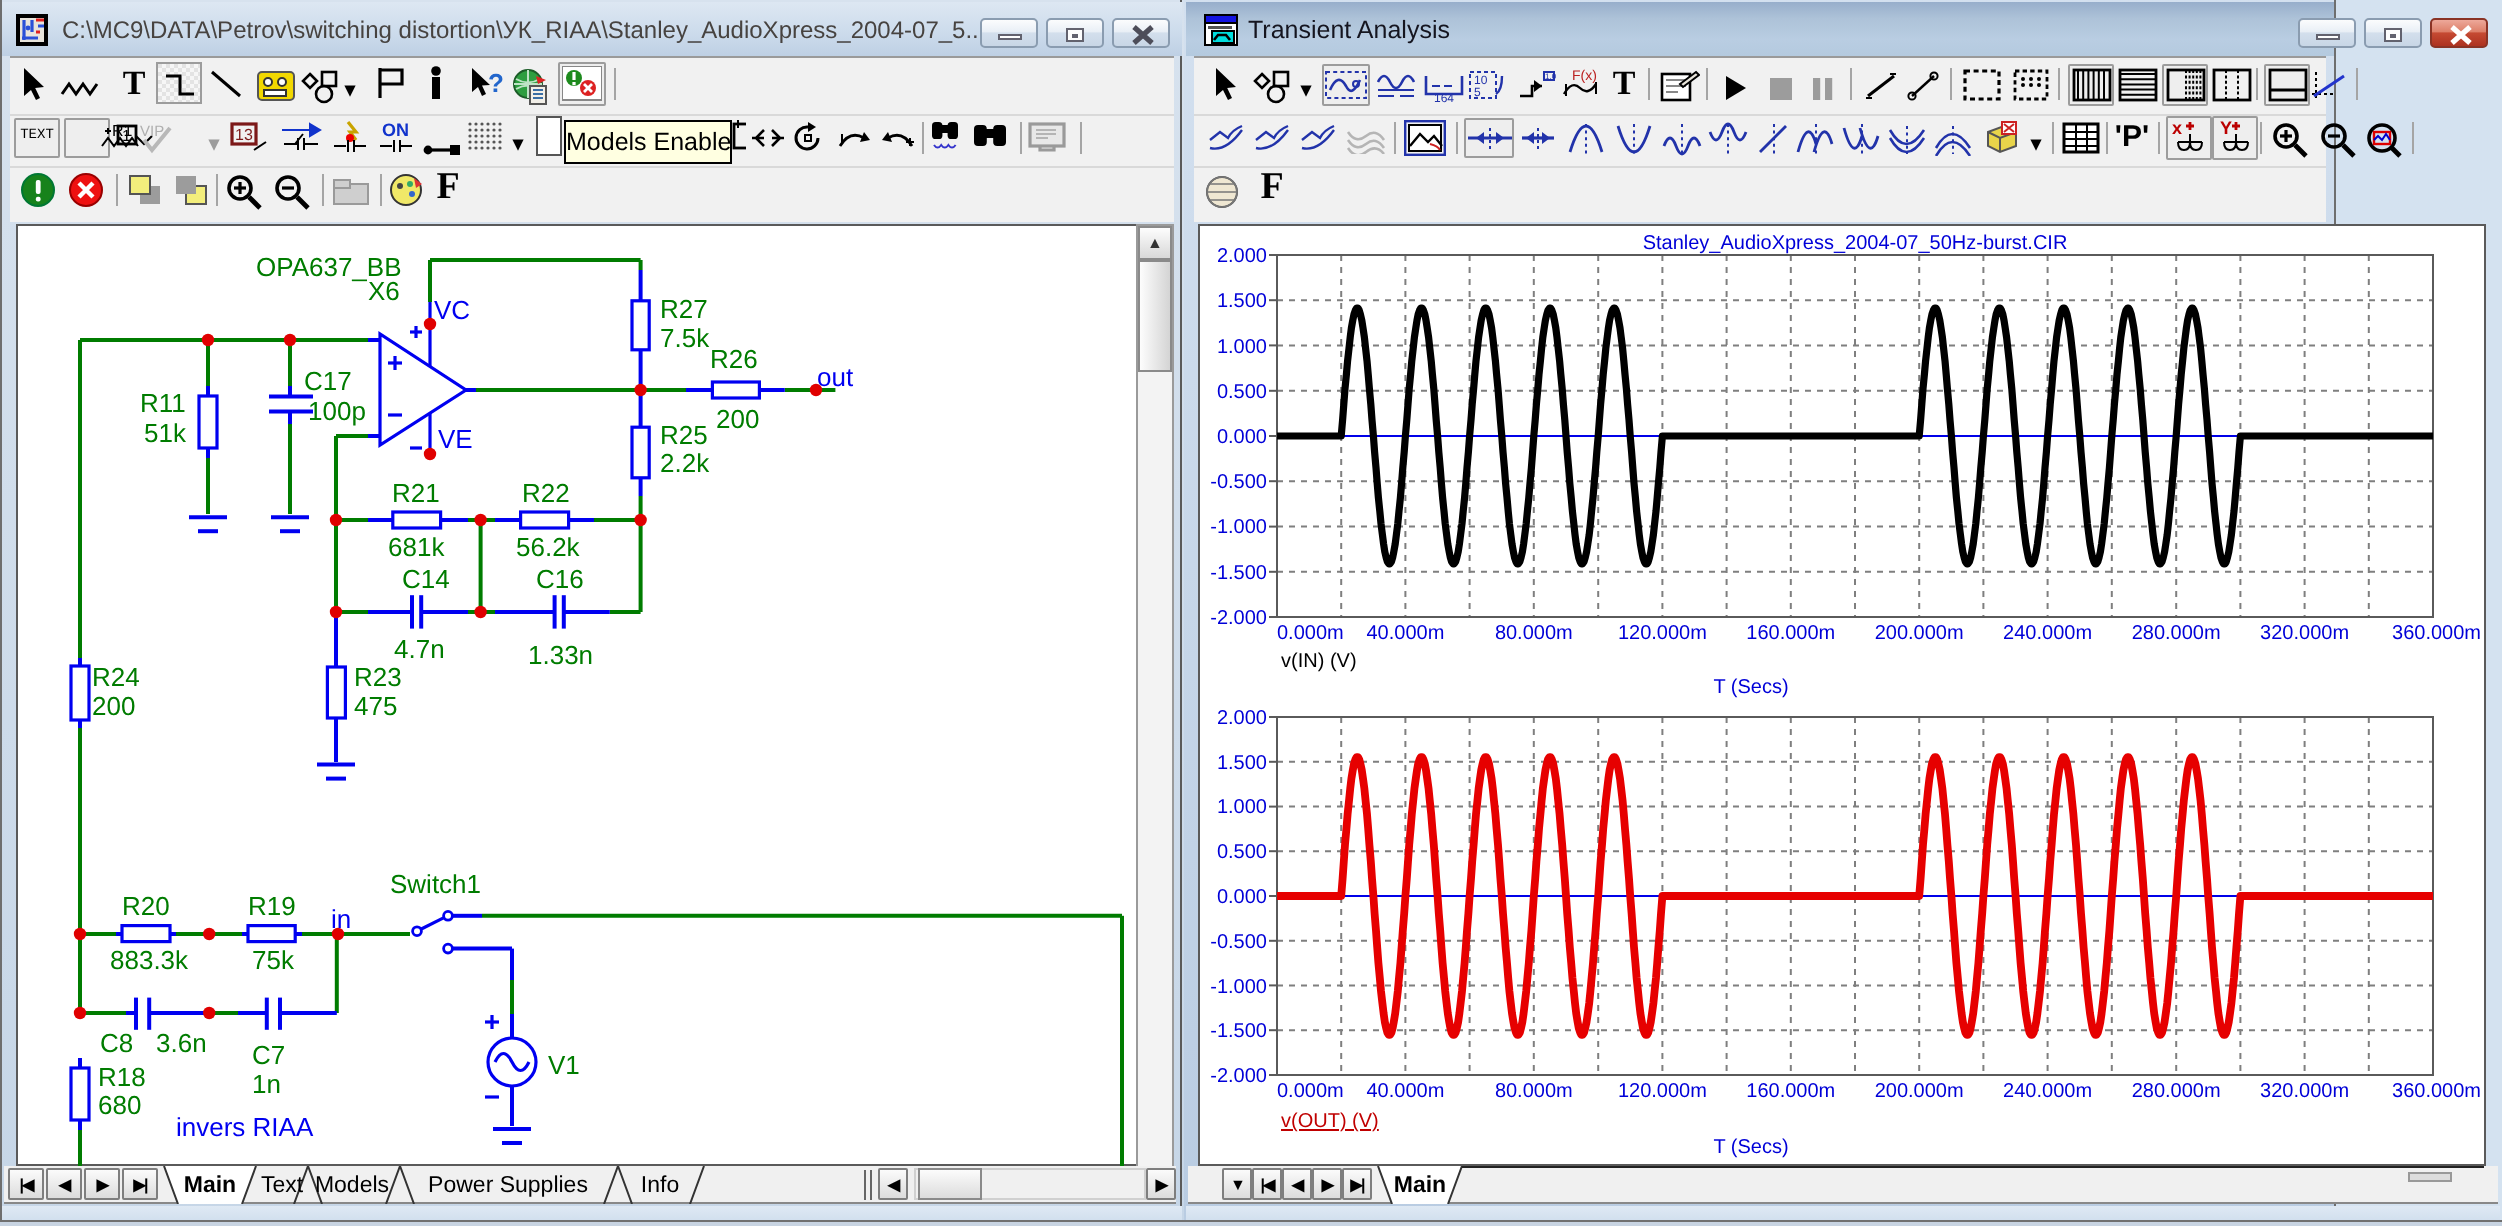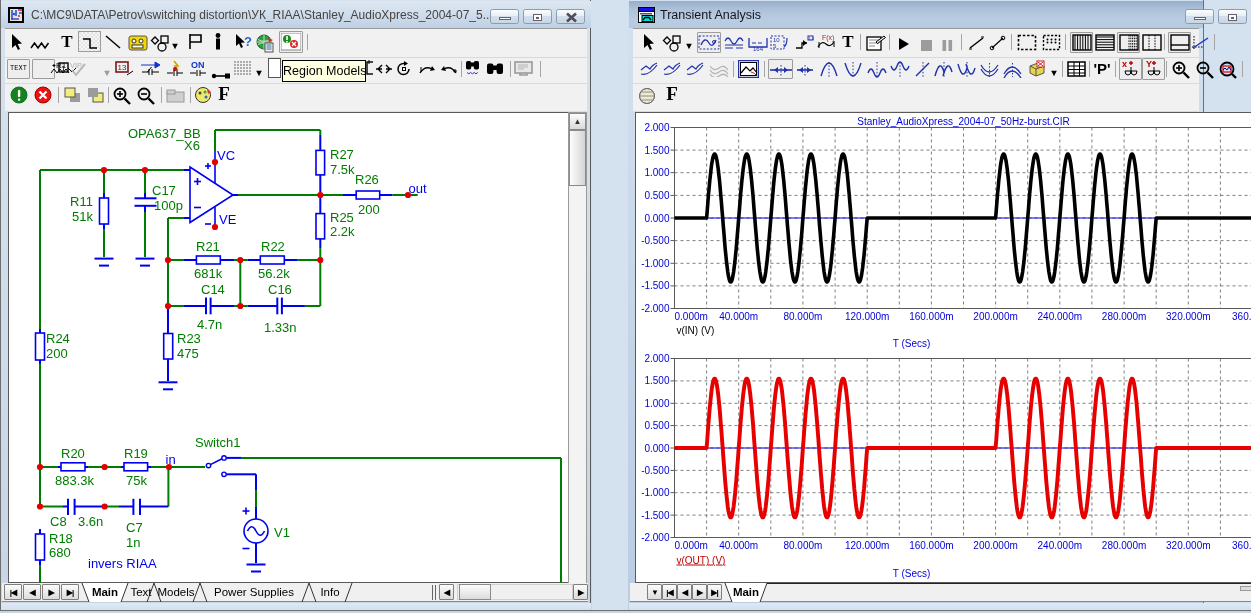--- a/index.html
+++ b/index.html
@@ -204,21 +204,21 @@
           <rect x="10.6" y="1.5" width="6.4" height="10.5" rx="2" fill="#000"></rect>
           <rect x="7" y="3.5" width="4" height="4.5" fill="#000"></rect>
         </svg></span>
       <b style="position:absolute;left:510px;top:61px;width:1px;height:16px;background:#a5a5a5"></b>
       <span style="position:absolute;left:514px;top:61px;width:20px;height:20px"><svg width="20" height="16">
           <rect x="1" y="1" width="17" height="11" fill="#e8e8e8" stroke="#9a9a9a" stroke-width="1.6"></rect>
           <path d="M4 4 h10 M4 6 h10 M4 8 h6" stroke="#b5b5b5"></path>
           <path d="M6 12 v2 h7 v-2" fill="none" stroke="#9a9a9a" stroke-width="1.6"></path>
         </svg></span>
       <b style="position:absolute;left:540px;top:61px;width:1px;height:16px;background:#a5a5a5"></b>
-      <div style="position:absolute;left:282px;top:60px;width:84px;height:22px;background:#ffffe1;border:1px solid #000;z-index:9;font:12.5px 'Liberation Sans';color:#000;text-align:center;line-height:20px;white-space:nowrap">Region Models</div>
+      <div style="position:absolute;left:282px;top:60px;width:84px;height:22px;background:#ffffe1;border:1px solid #000;z-index:9;font:12.5px 'Liberation Sans';color:#000;text-align:center;line-height:20px;white-space:nowrap">Models Enable</div>
       <span style="position:absolute;left:10px;top:86px;width:20px;height:20px"><svg width="18" height="18">
           <circle cx="9" cy="9" r="8" fill="#17821b" stroke="#073"></circle>
           <rect x="7.9" y="4" width="2.4" height="7" rx="1" fill="#fff"></rect>
           <rect x="7.9" y="12.4" width="2.4" height="2.4" rx="1" fill="#fff"></rect>
         </svg></span>
       <span style="position:absolute;left:34px;top:86px;width:20px;height:20px"><svg width="18" height="18">
           <circle cx="9" cy="9" r="8" fill="#e11" stroke="#900"></circle>
           <path d="M5.5 5.5 L12.5 12.5 M12.5 5.5 L5.5 12.5" stroke="#fff" stroke-width="2.2"></path>
         </svg></span>
       <b style="position:absolute;left:58px;top:87px;width:1px;height:16px;background:#a5a5a5"></b>
@@ -479,21 +479,21 @@
       <span style="position:absolute;left:430px;top:2px;width:1px;height:15px;background:#666"></span>
       <span style="position:absolute;left:433px;top:2px;width:1px;height:15px;background:#666"></span>
       <span style="position:absolute;left:437px;top:1px;width:15px;height:16px;background:linear-gradient(#fbfbfb,#dcdcdc);border:1px solid #7e7e7e;border-radius:1px;text-align:center;font:bold 8px 'Liberation Sans';line-height:15px;color:#000;letter-spacing:-1px">◀</span>
       <span style="position:absolute;left:571px;top:1px;width:15px;height:16px;background:linear-gradient(#fbfbfb,#dcdcdc);border:1px solid #7e7e7e;border-radius:1px;text-align:center;font:bold 8px 'Liberation Sans';line-height:15px;color:#000;letter-spacing:-1px">▶</span>
       <span style="position:absolute;left:455px;top:1px;width:116px;height:16px;background:#f0f0f0;border:1px solid #d0d0d0"></span>
       <span style="position:absolute;left:457px;top:1px;width:32px;height:16px;background:linear-gradient(#fcfcfc,#dcdcdc);border:1px solid #8a8a8a"></span>
     </div>
  <div style="position:absolute;left:1px;top:603px;width:590px;height:10px;background:linear-gradient(#dfe9f4,#ccdcec)"></div>
 </div>
 
-<div class="win" style="left:628px;width:576px">
+<div class="win" style="left:592px;width:576px">
  <div style="position:absolute;inset:0;background:linear-gradient(#d3e0ef,#b9cce2)"></div>
  <div style="position:absolute;right:0;top:0;width:1px;height:613px;background:#6e6e6e"></div>
  <div class="tbar" style="background:linear-gradient(#97aecb,#adc2d8 30%,#b9cde2 70%,#b4cadf)">
   <svg width="17" height="16" style="position:absolute;left:9px;top:6px">
         <rect x="0" y="0" width="17" height="16" fill="#000"></rect>
         <rect x="1" y="1" width="15" height="3" fill="#1414e0"></rect>
         <rect x="1" y="5" width="15" height="10" fill="#fff"></rect>
         <rect x="2" y="6" width="12" height="1.5" fill="#555"></rect>
         <rect x="4" y="8.5" width="11" height="6" fill="#00dddd" stroke="#000"></rect>
         <path d="M5 13 l2 -2.5 h4 l2 2.5" fill="none" stroke="#000" stroke-width="1.3"></path>

